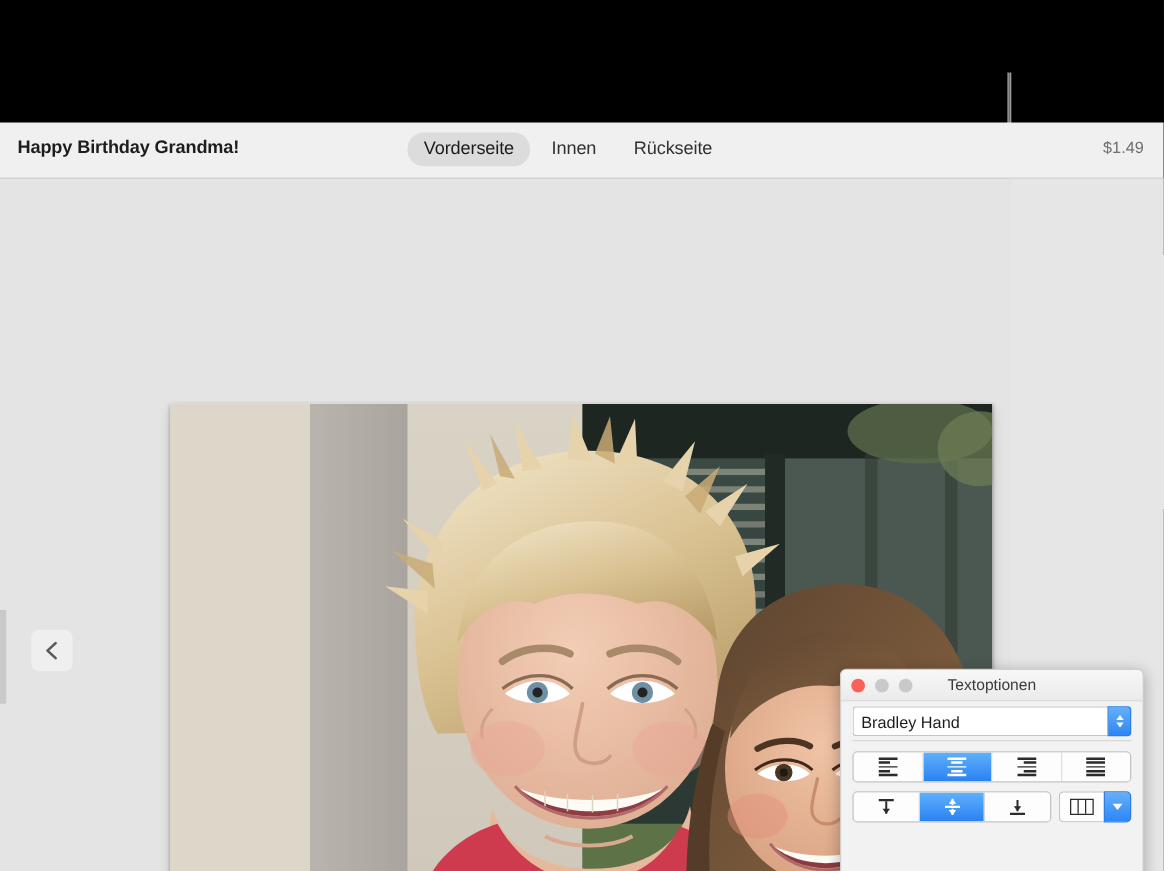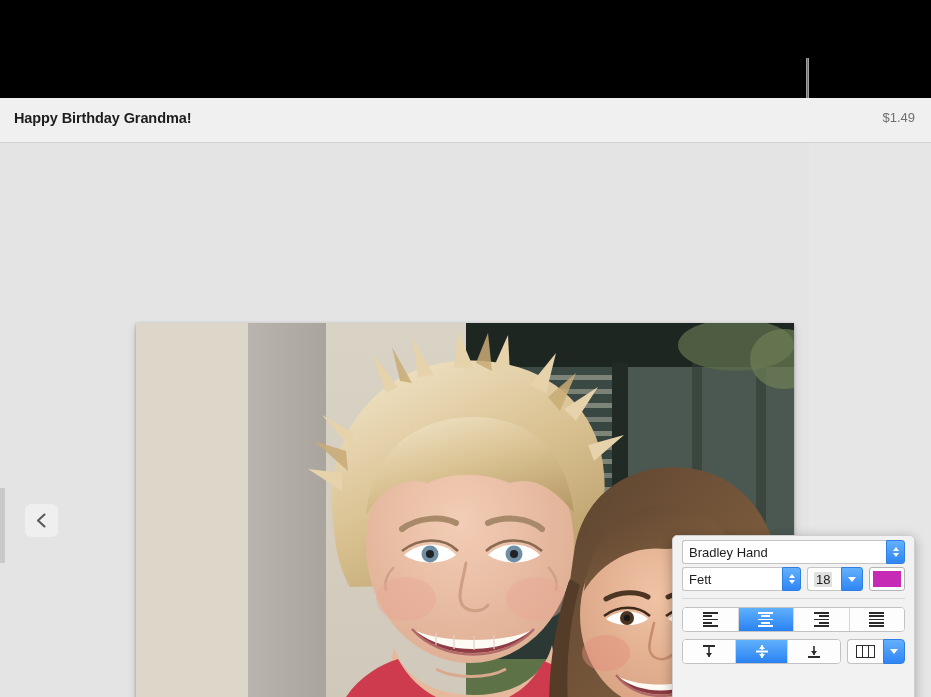--- a/index.html
+++ b/index.html
@@ -197,20 +197,25 @@
 <body>
 
 <div id="root">
 
   <div class="top-black"></div>
   <div class="win-divider"></div>
 
   <div class="header">
     <div class="doc-title">Happy Birthday Grandma!</div>
 
+    <div class="tabs">
+      <div class="tab active">Vorderseite</div>
+      <div class="tab">Innen</div>
+      <div class="tab">Rückseite</div>
+    </div>
 
     <div class="price">$1.49</div>
   </div>
 
   <div class="workspace">
     <div class="workspace-right"></div>
     <div class="left-edge-strip"></div>
 
     <div class="back-btn">
       <span>
@@ -412,55 +417,41 @@
               <circle cx="538" cy="412" r="4"></circle>
               <circle cx="574" cy="411" r="4"></circle>
           </g>
         </svg>
       </div>
 
     </div>
 
     <div class="panel">
 
+      <div class="panel-titlebar">
+        <div class="traffic">
+          <span class="dot red"></span>
+          <span class="dot gray"></span>
+          <span class="dot gray"></span>
+        </div>
+        <div class="panel-title">Textoptionen</div>
+      </div>
 
       <div class="panel-body">
 
         <div class="row">
           <div class="combo" style="flex:1">
             <div class="field flex">Bradley Hand</div>
             <div class="stepper">
               <span class="chev up"></span>
                 <span class="chev down"></span>
             </div>
           </div>
         </div>
 
-        <div class="row">
-          <div class="combo" style="flex:1">
-            <div class="field flex">Fett</div>
-            <div class="stepper">
-              <span class="chev up"></span>
-                <span class="chev down"></span>
-            </div>
-          </div>
-
-          <div class="combo">
-            <div class="field size-field">
-              <span class="size-val">18</span>
-            </div>
-            <div class="popbtn">
-                <span class="cd"></span>
-              </div>
-          </div>
-
-          <div class="swatch">
-            <div class="swatch-inner"></div>
-          </div>
-        </div>
 
         <div class="sep"></div>
 
         <div class="row">
           <div class="seg grow">
             <div class="seg-item">
               <span class="alm" style="align-items:flex-start">
                 <i style="width:100%"></i>
                   <i style="width:62%"></i>
                   <i style="width:100%"></i>

